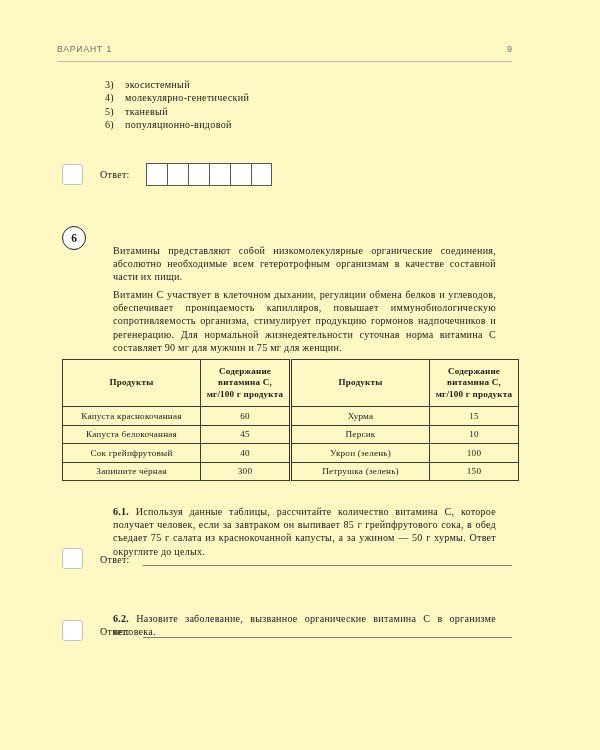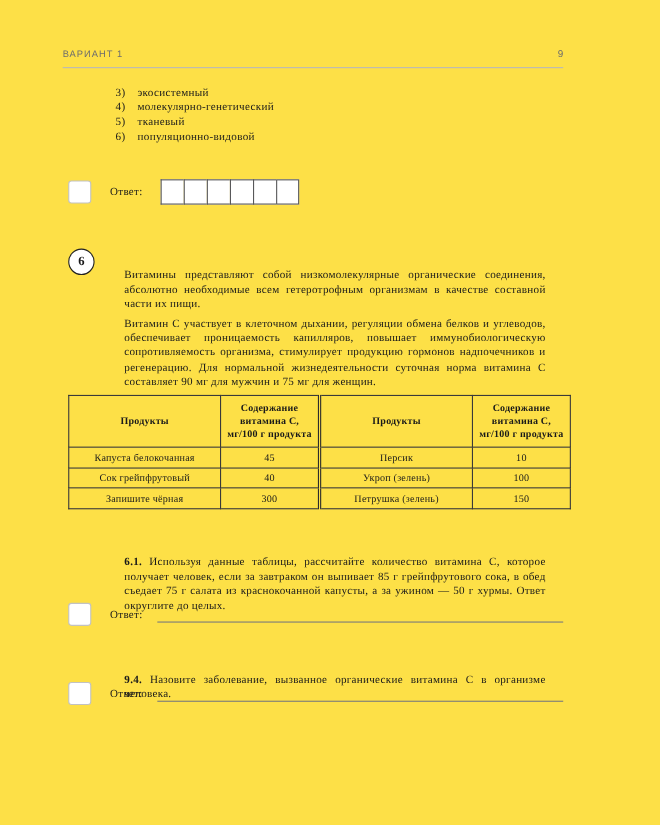--- a/index.html
+++ b/index.html
@@ -12,21 +12,21 @@
     height: 750px;
     position: relative;
     font-family: "Liberation Serif", "DejaVu Serif", serif;
     color: #1a1a1a;
     overflow: hidden;
   }
 
   .page {
     position: absolute;
     inset: 0;
-    background: #fde047;
+    background: #fef9c3;
   }
 
   
   .runhead {
     position: absolute;
     left: 57px;
     top: 44px;
     width: 455px;
     height: 22px;
   }
@@ -286,20 +286,26 @@
           <th class="col-prod mid-sep">Продукты</th>
           <th class="col-val">
             <span class="hdr-sub">Содержание</span>
             <span class="hdr-sub">витамина С,</span>
             <span class="hdr-sub">мг/100 г продукта</span>
           </th>
         </tr>
       </thead>
       <tbody>
         <tr>
+          <td>Капуста краснокочанная</td>
+          <td>60</td>
+          <td class="mid-sep">Хурма</td>
+          <td>15</td>
+        </tr>
+        <tr>
           <td>Капуста белокочанная</td>
           <td>45</td>
           <td class="mid-sep">Персик</td>
           <td>10</td>
         </tr>
         <tr>
           <td>Сок грейпфрутовый</td>
           <td>40</td>
           <td class="mid-sep">Укроп (зелень)</td>
           <td>100</td>
@@ -318,21 +324,21 @@
     <p class="para"><span class="qnum">6.1.</span> <span>Используя данные таблицы, рассчитайте количество витамина С, которое получает человек, если за завтраком он выпивает 85 г грейпфрутового сока, в обед съедает 75 г салата из краснокочанной капусты, а за ужином — 50 г хурмы. Ответ округлите до целых.</span></p>
   </div>
 
   <div class="answer-line-row al-1">
     <div class="score-box" style="left:0; top:0;"></div>
     <div class="answer-line-label">Ответ:</div>
     <div class="answer-rule"></div>
   </div>
 
   <div class="body-col q62">
-    <p class="para"><span class="qnum">9.4.</span> <span>Назовите заболевание, вызванное органические витамина С в организме человека.</span></p>
+    <p class="para"><span class="qnum">6.2.</span> <span>Назовите заболевание, вызванное органические витамина С в организме человека.</span></p>
   </div>
 
   <div class="answer-line-row al-2">
     <div class="score-box" style="left:0; top:0;"></div>
     <div class="answer-line-label">Ответ:</div>
     <div class="answer-rule"></div>
   </div>
 
 </div>
 

